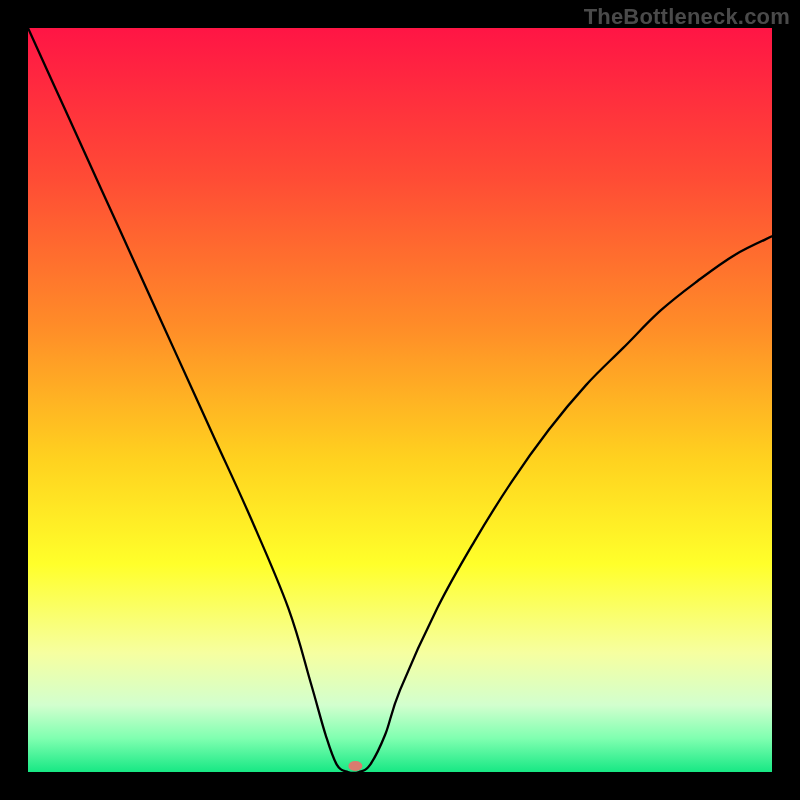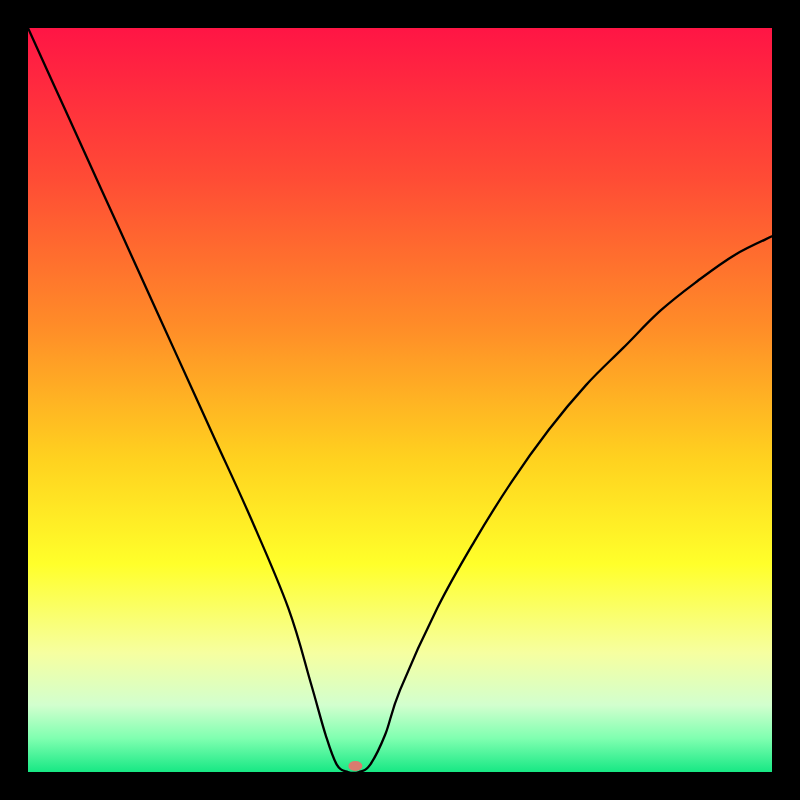--- a/index.html
+++ b/index.html
@@ -36,20 +36,21 @@
     color: #4a4a4a;
     font-size: 22px;
     font-weight: 600;
     letter-spacing: 0.2px;
   }
 </style>
 </head>
 <body>
 
 <div class="outer">
+  <div class="watermark">TheBottleneck.com</div>
 
   <div class="plot-area">
     <svg viewBox="0 0 744 744">
       <defs>
         <linearGradient id="bg-grad" x1="0" y1="0" x2="0" y2="1">
             <stop offset="0%" stop-color="#ff1545"></stop>
             <stop offset="20%" stop-color="#ff4b35"></stop>
             <stop offset="40%" stop-color="#ff8c28"></stop>
             <stop offset="57.99999999999999%" stop-color="#ffd21f"></stop>
             <stop offset="72%" stop-color="#ffff2a"></stop>

